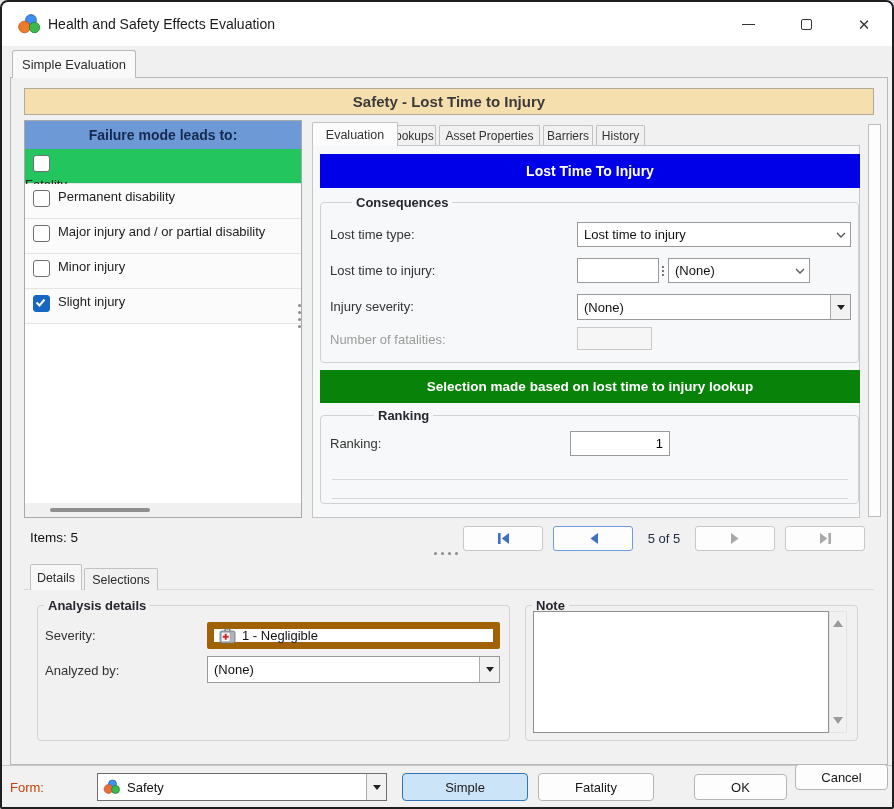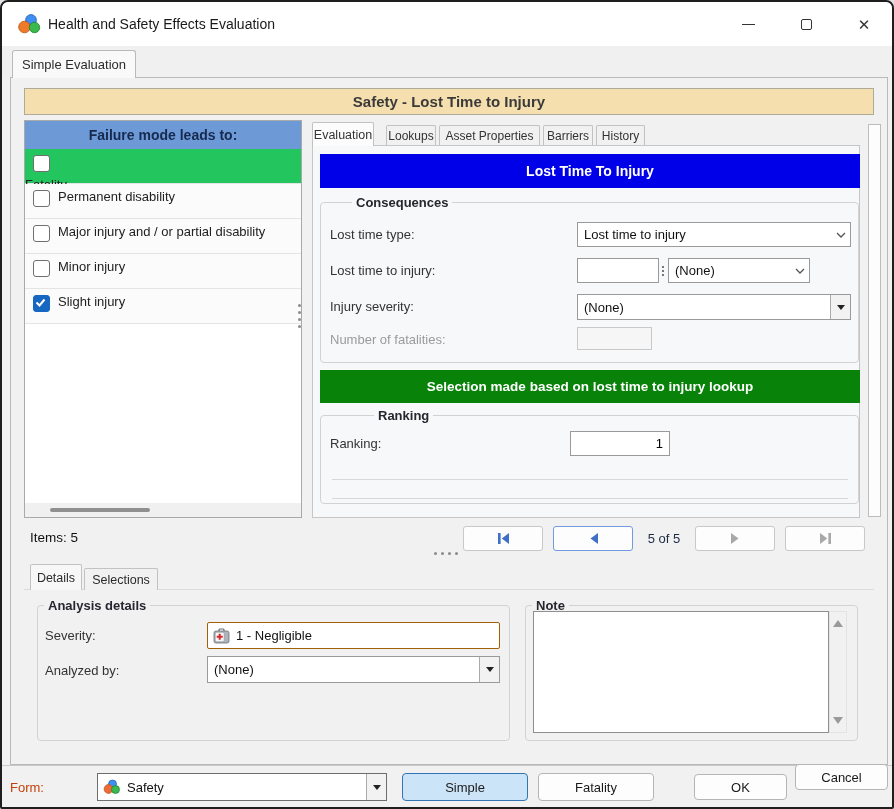--- a/index.html
+++ b/index.html
@@ -93,21 +93,21 @@
   .nav-pos { top:524px; left:635px; width:54px; height:25px; display:flex; align-items:center; justify-content:center;
     font-size:13px; color:#1d2b45; }
   .navbtn svg .blue { fill:#3f6fc8; } .navbtn svg .gray { fill:#a8a8a8; }
 
   
   .dtab { background:#f1f1f1; border:1px solid #c2c2c2; border-bottom:none; border-radius:2px 2px 0 0;
     display:flex; align-items:center; justify-content:center; font-size:12.5px; }
   .dtab.active { background:#f7f7f7; z-index:5; }
   .dtab-line { left:22px; top:587px; width:850px; height:1px; background:#dcdcdc; }
 
-  .sev-field { left:205px; top:620px; width:293px; height:27px; background:#fff; border:1px solid #a16207; border-radius:2px;
+  .sev-field { left:205px; top:620px; width:293px; height:27px; background:#fff; border:7px solid #a16207; border-radius:2px;
     display:flex; align-items:center; gap:6px; padding-left:5px; font-size:13px; color:#111; }
 
   .note-area { left:531px; top:609px; width:296px; height:122px; background:#fff; border:1px solid #8f8f8f;
     resize:none; font-family:inherit; font-size:13px; }
   .vscroll { left:827px; top:609px; width:18px; height:122px; background:#f1f1f1; border:1px solid #e3e3e3; }
   .varrow { left:3px; width:0; height:0; border-left:5px solid transparent; border-right:5px solid transparent; }
   .varrow.up { top:8px; border-bottom:7px solid #9a9a9a; }
   .varrow.down { bottom:8px; border-top:7px solid #9a9a9a; }
 
   
@@ -187,21 +187,21 @@
       <div class="abs hthumb"></div>
     </div>
   </div>
   <div class="abs vgrip">
       <i></i>
       <i></i>
       <i></i>
       <i></i>
     </div>
 
-  <div class="abs rtab active" style="left:310px;width:62px">
+  <div class="abs rtab active" style="left:310px;width:86px">
       <span>Evaluation</span>
     </div>
   <div class="abs rtab" style="left:384px;width:50px">
       <span>Lookups</span>
     </div>
   <div class="abs rtab" style="left:437px;width:101px">
       <span>Asset Properties</span>
     </div>
   <div class="abs rtab" style="left:541px;width:50px">
       <span>Barriers</span>

